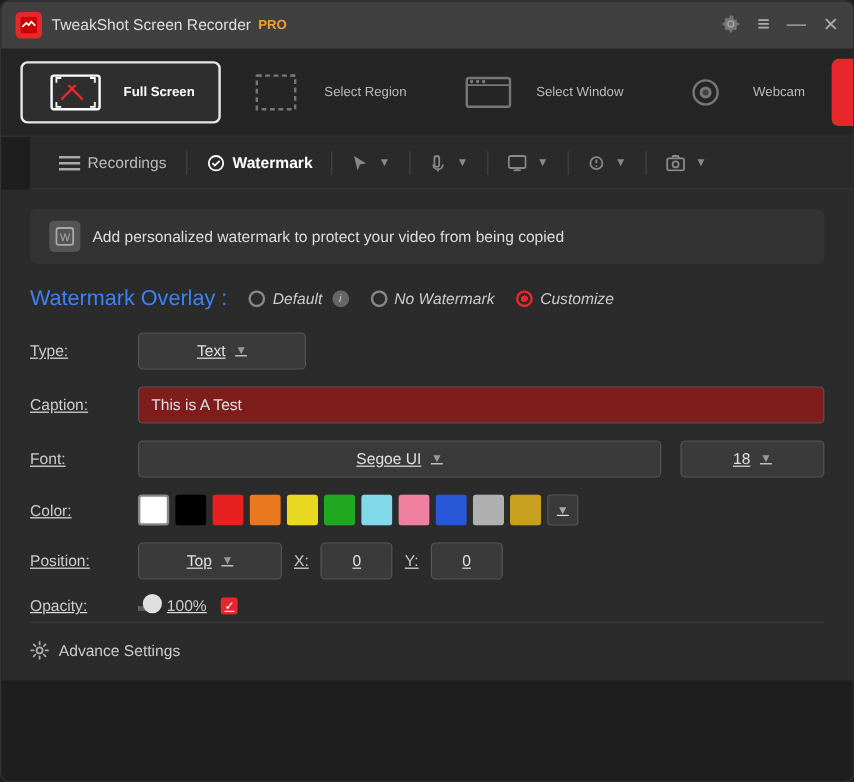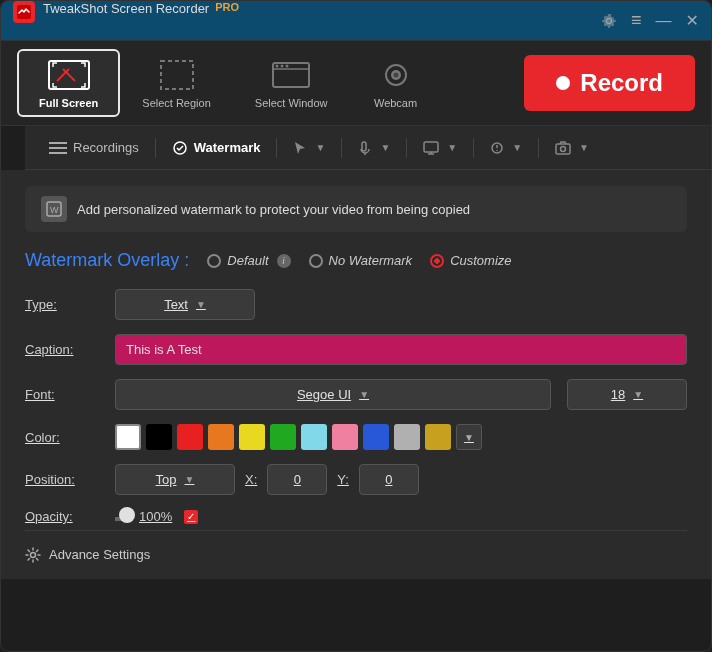--- a/index.html
+++ b/index.html
@@ -10,21 +10,22 @@
       font-family: 'Segoe UI', sans-serif;
       color: #e0e0e0;
       overflow: hidden;
       border: 1px solid #333;
       border-radius: 8px;
     }
 
     
     .title-bar {
       display: flex;
-      background: #0c4a6e;
+      align-items: center;
+      background: #404040;
       height: 40px;
       padding: 0 12px;
       border-bottom: 1px solid #333;
     }
     .title-bar-logo {
       width: 22px;
       height: 22px;
       background: #e8272d;
       border-radius: 4px;
       display: flex;
@@ -63,26 +64,26 @@
     .modes-bar {
       display: flex;
       align-items: center;
       background: #252525;
       padding: 8px 16px;
       border-bottom: 1px solid #333;
       gap: 0;
     }
     .mode-item {
       display: flex;
-      flex-direction: column;
+      flex-direction: row;
       align-items: center;
       padding: 6px 20px;
       cursor: pointer;
       border-radius: 6px;
-      gap: 4px;
+      gap: 16px;
     }
     .mode-item.active {
       border: 2px solid #e8e8e8;
       background: #2e2e2e;
     }
     .mode-item:not(.active) {
       border: 2px solid transparent;
     }
     .mode-icon {
       width: 48px;
@@ -267,21 +268,21 @@
     }
     .dropdown-arrow {
       font-size: 10px;
       color: #999;
       margin-left: 8px;
     }
 
     
     .text-input {
       width: 100%;
-      background: #be185d;
+      background: #7f1d1d;
       border: 1px solid #555;
       border-radius: 4px;
       padding: 7px 10px;
       font-size: 13px;
       color: #e0e0e0;
       outline: none;
     }
 
     
     .font-row {

